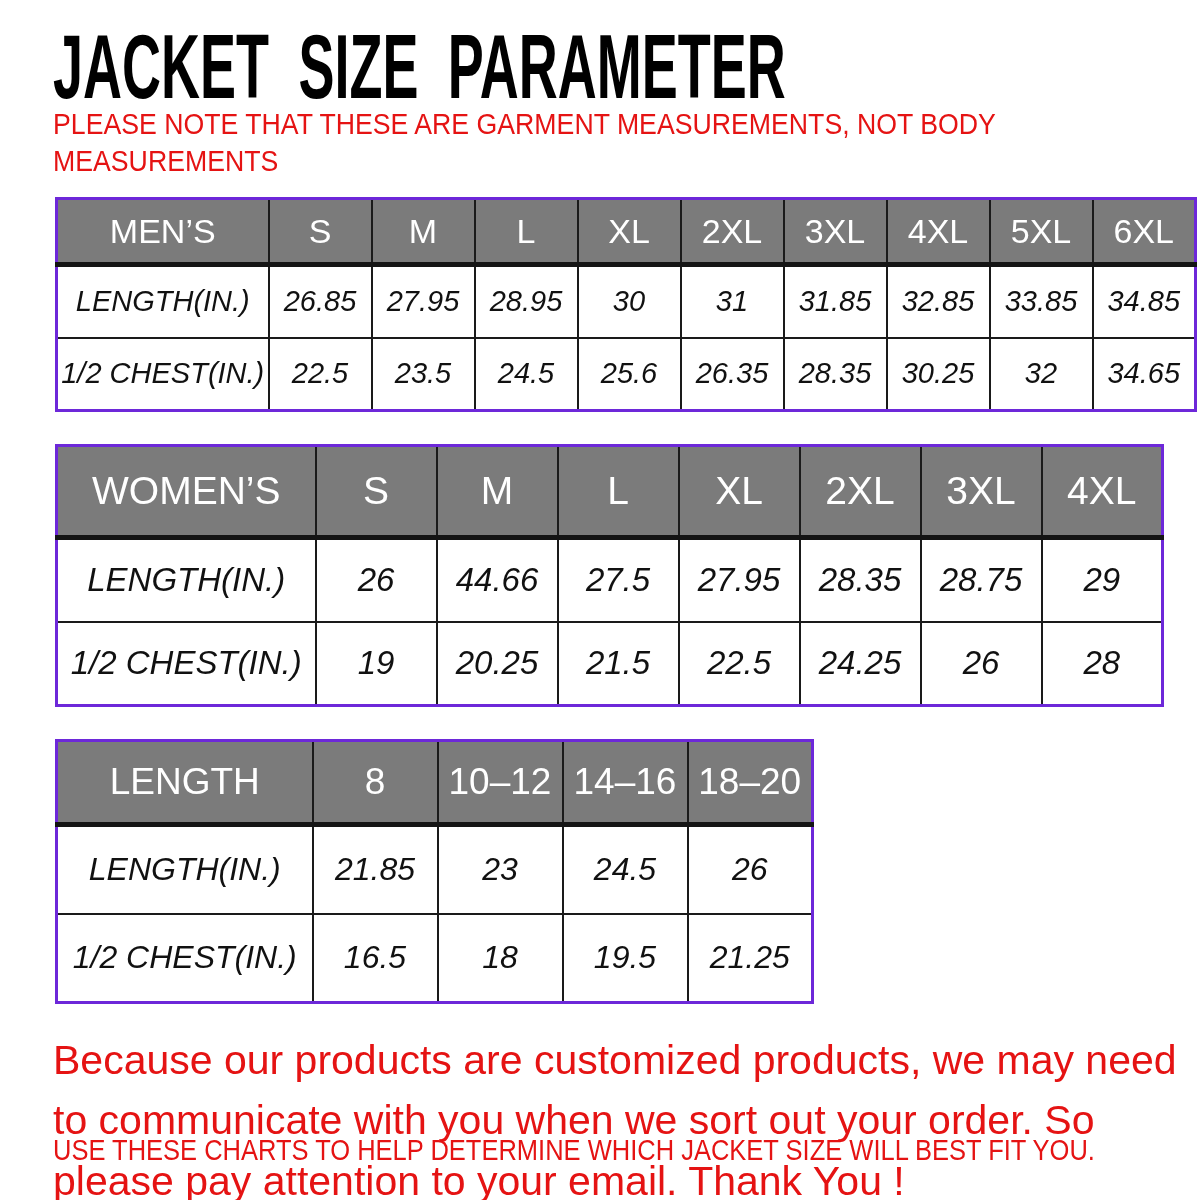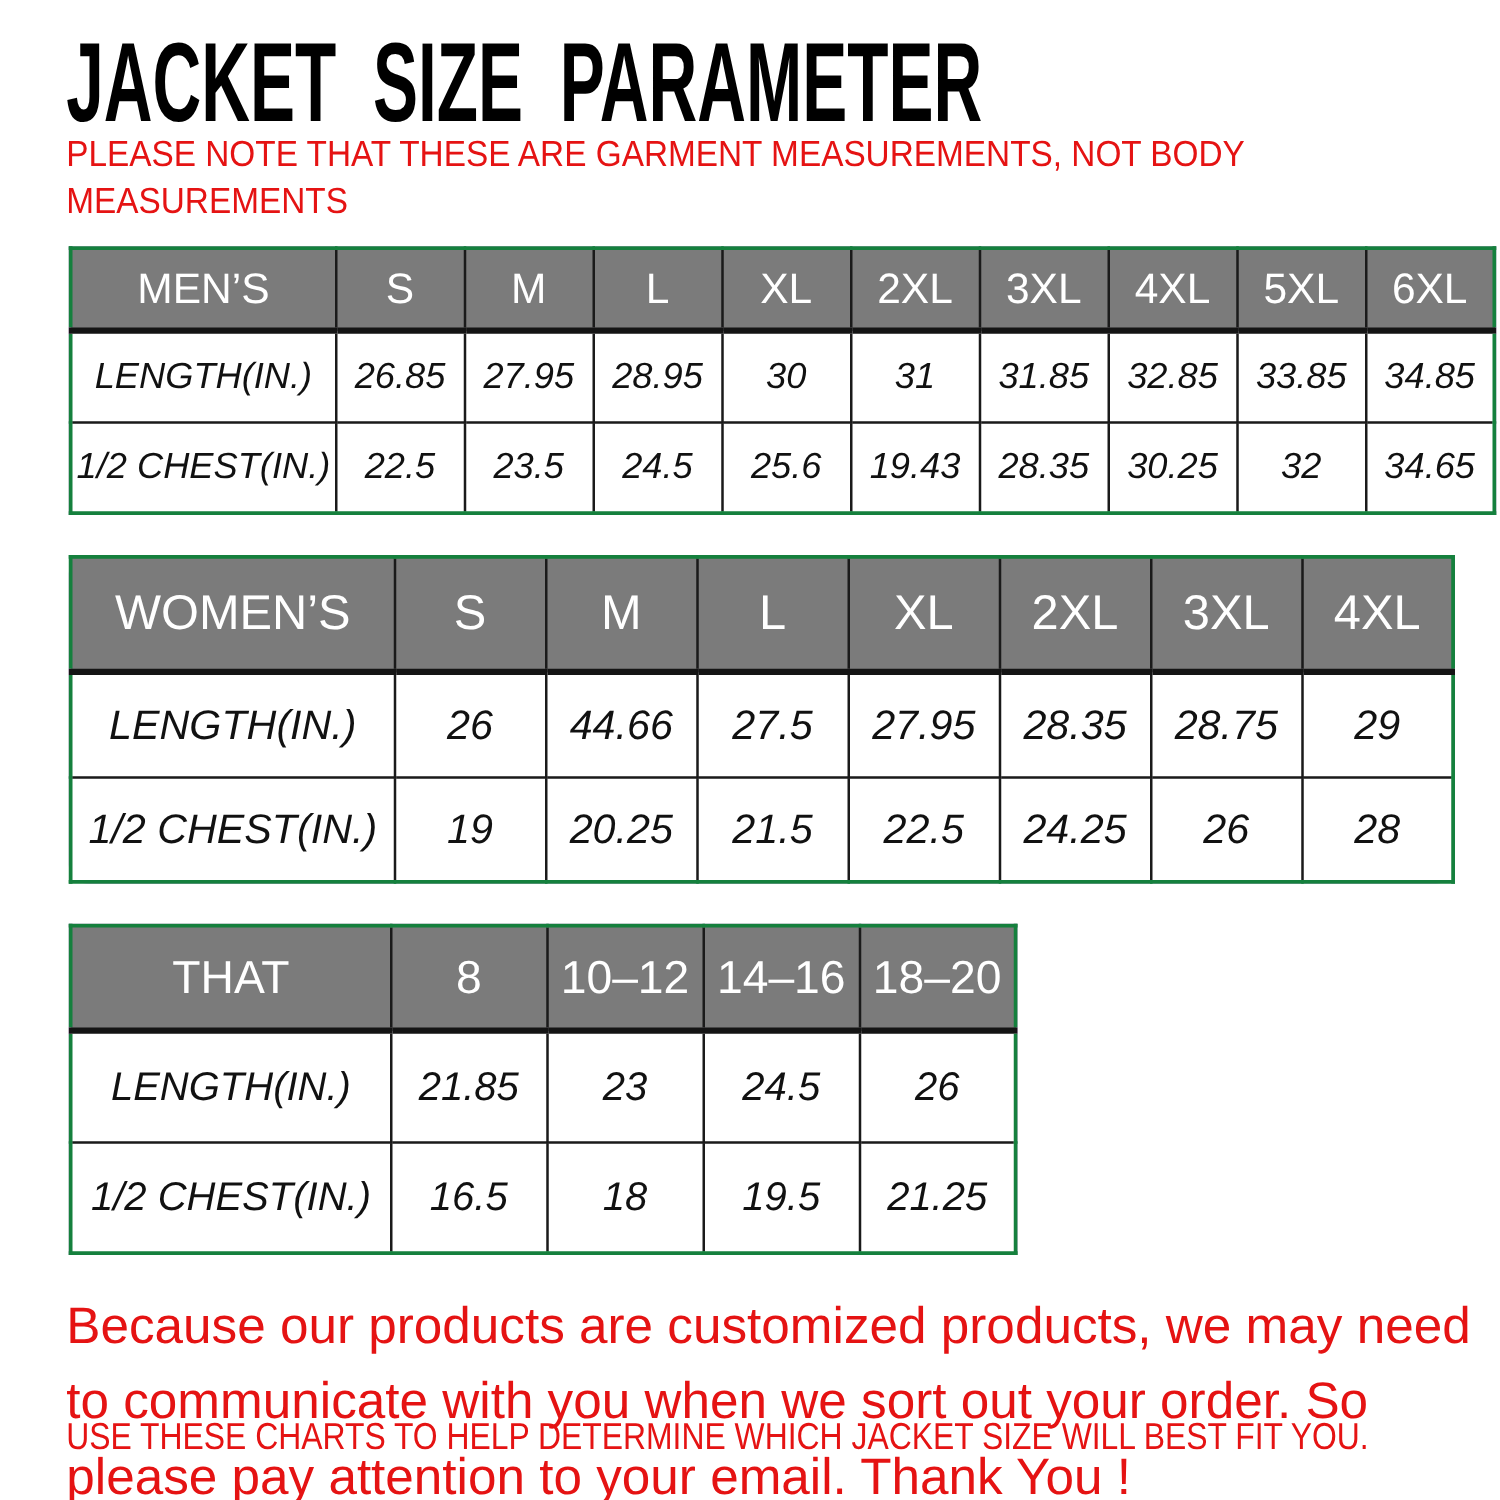--- a/index.html
+++ b/index.html
@@ -43,21 +43,21 @@
     transform-origin: left top;
   }
 
   
   table.size-table {
     position: absolute;
     left: 30px;
     border-collapse: collapse;
     table-layout: fixed;
     background: #f0abfc;
-    border: 3px solid #15803d;
+    border: 3px solid #6d28d9;
   }
   table.size-table th {
     background: #7b7b7b;
     color: #ffffff;
     font-weight: normal;
     text-align: center;
     vertical-align: middle;
     border: 2px solid #1a1a1a;
     border-bottom: 5px solid #141414;
   }
@@ -158,21 +158,21 @@
         <td>32.85</td>
         <td>33.85</td>
         <td>34.85</td>
       </tr>
       <tr>
         <td>1/2 CHEST(IN.)</td>
         <td>22.5</td>
         <td>23.5</td>
         <td>24.5</td>
         <td>25.6</td>
-        <td>19.43</td>
+        <td>26.35</td>
         <td>28.35</td>
         <td>30.25</td>
         <td>32</td>
         <td>34.65</td>
       </tr>
     </tbody>
   </table>
 
   <table class="size-table t-womens">
     <colgroup>
@@ -222,21 +222,21 @@
   <table class="size-table t-youth">
     <colgroup>
       <col class="c-label">
       <col class="c-size">
         <col class="c-size">
         <col class="c-size">
         <col class="c-size">
     </colgroup>
     <tbody>
       <tr>
-        <th>THAT</th>
+        <th>LENGTH</th>
         <th>8</th>
         <th>10–12</th>
         <th>14–16</th>
         <th>18–20</th>
       </tr>
       <tr>
         <td>LENGTH(IN.)</td>
         <td>21.85</td>
         <td>23</td>
         <td>24.5</td>

